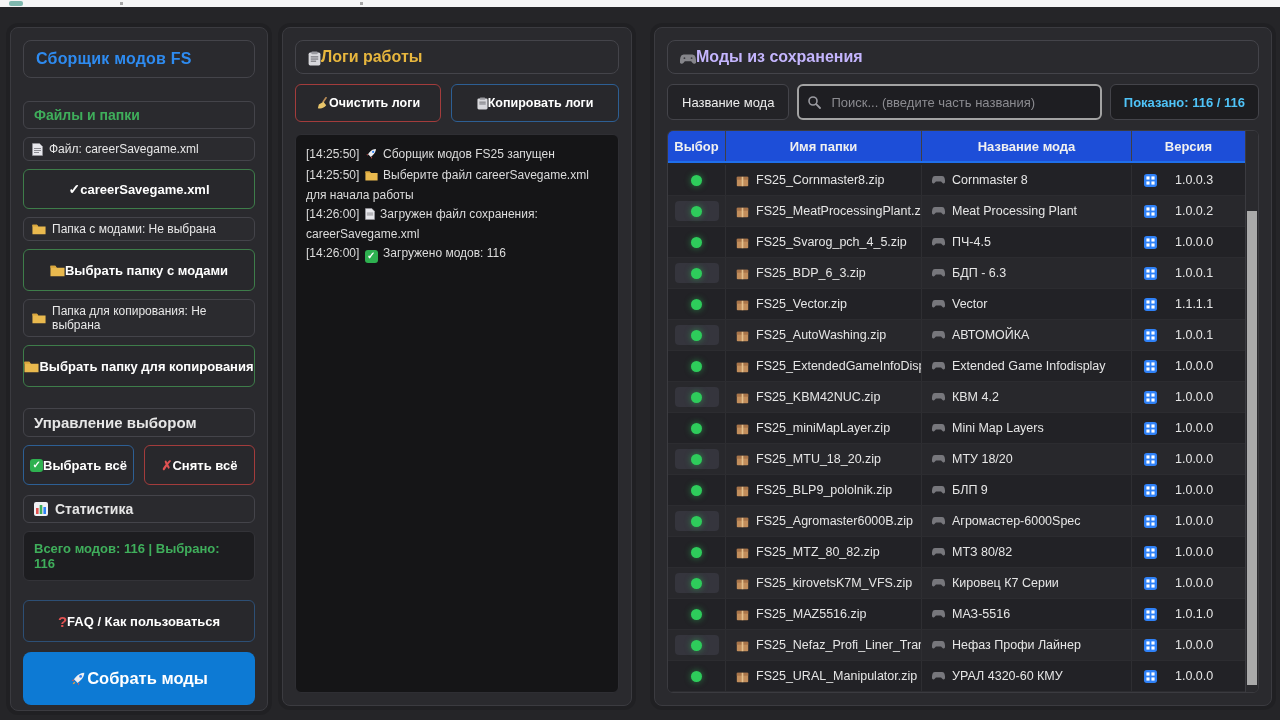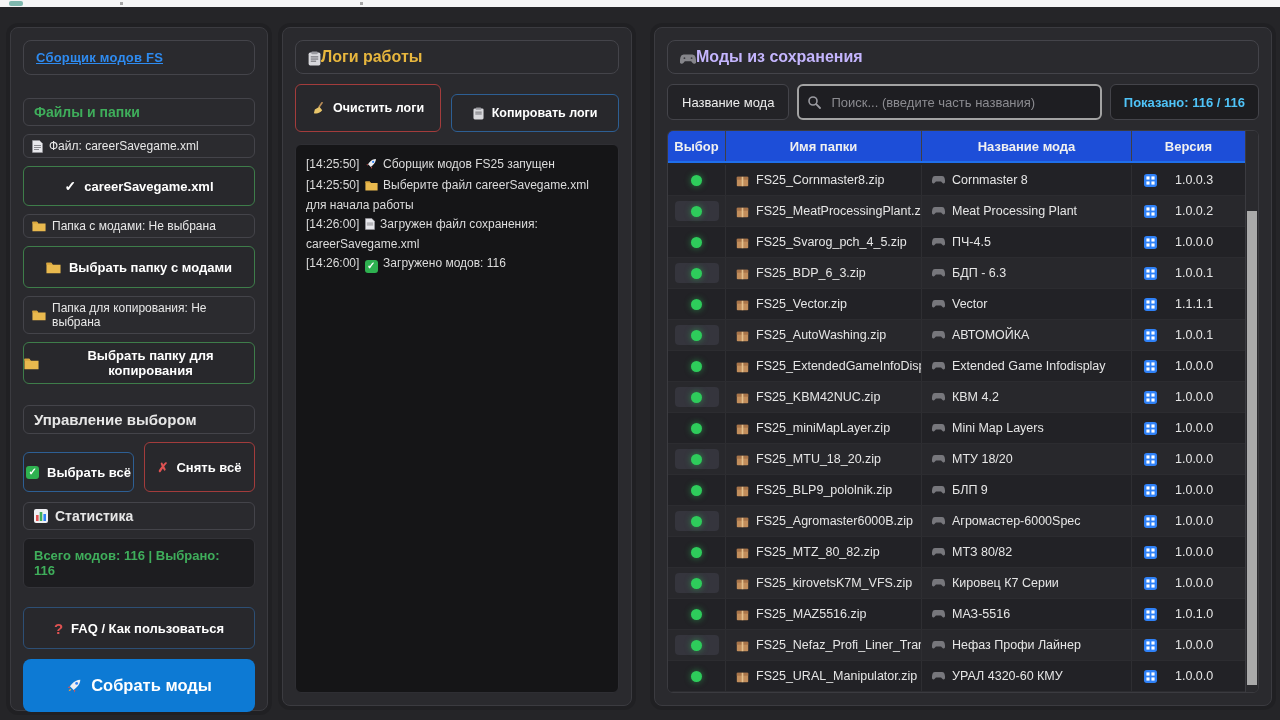--- a/index.html
+++ b/index.html
@@ -21,31 +21,31 @@
   }
   .left-panel  { left:10px;  top:27px; width:258px; height:684px; }
   .mid-panel   { left:282px; top:27px; width:350px; height:679px; }
   .right-panel { left:654px; top:27px; width:618px; height:679px; }
 
   .box { border:1px solid #44444a; border-radius:8px; background:#2a2a2e; }
   .divider { height:3px; background:#404046; border-radius:2px; margin:3px 0 10px; }
 
   
   .title-box { padding:9px 12px; margin-bottom:10px; }
-  .app-title { font-size:13px; font-weight:bold; color:#2e8bf0; letter-spacing:.2px;text-decoration:underline; }
+  .app-title { font-size:16px; font-weight:bold; color:#2e8bf0; letter-spacing:.2px; }
   .section-box { border:1px solid #44444a; border-radius:6px; padding:5px 10px; margin-bottom:8px;
                  font-size:14px; font-weight:bold; display:flex; align-items:center; gap:7px; }
   .green-text { color:#3fae5b; }
   .pill { border:1px solid #44444a; border-radius:6px; padding:4px 8px; margin-bottom:8px;
           font-size:12px; display:flex; align-items:center; gap:6px; color:#e8e8e8; background:#2b2b2f; }
   .btn { border-radius:6px; margin-bottom:8px; min-height:40px; display:flex; align-items:center;
-         justify-content:center; gap:8px; font-weight:bold; font-size:13px; color:#fff;
+         justify-content:center; font-weight:bold; font-size:13px; color:#fff;
          background:#28282c; border:1px solid #44444a; cursor:pointer; font-family:inherit; }
   .btn.green  { border-color:#3e7d4a; }
-  .btn.blue   { border-color:#2d5f94;margin-top:10px; }
+  .btn.blue   { border-color:#2d5f94; }
   .btn.red    { border-color:#a33c3c; }
   .btn-row { display:flex; gap:10px; margin-bottom:10px; }
   .btn-row .btn { flex:1; margin-bottom:0; }
   .stats-box { background:#1d1d20; border:1px solid #333338; border-radius:6px; padding:9px 10px;
                color:#3fae5b; font-weight:bold; font-size:13px; margin-bottom:6px; }
   .faq-btn { min-height:42px; border-color:#2d4f75; margin-bottom:10px; }
   .build-btn { min-height:53px; background:#0d7ad4; border:none; border-radius:8px; font-size:16.5px; }
   .q-glyph { color:#e05252; font-weight:bold; font-size:15px; }
   .check-glyph { color:#fff; font-weight:bold; font-size:14px; line-height:1; }
   .x-glyph { color:#e05252; font-weight:bold; font-size:13px; line-height:1; }

